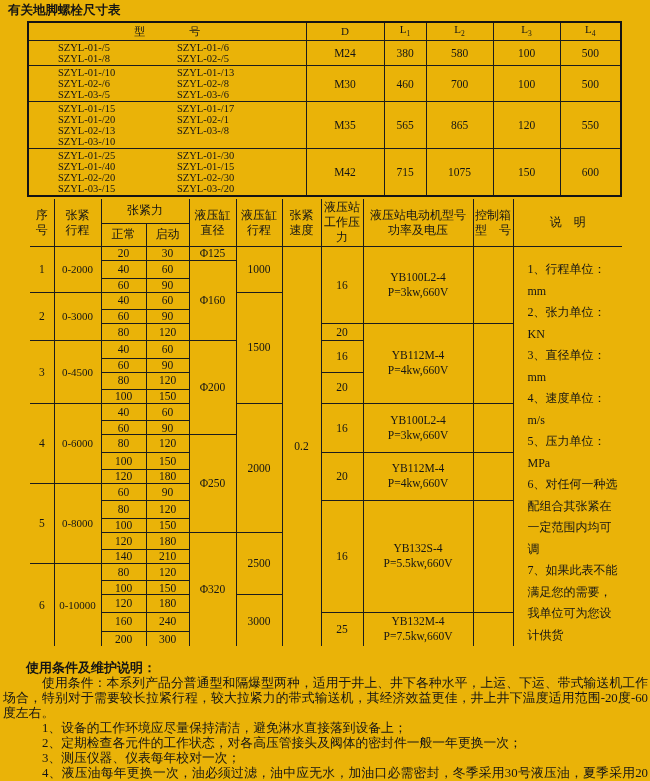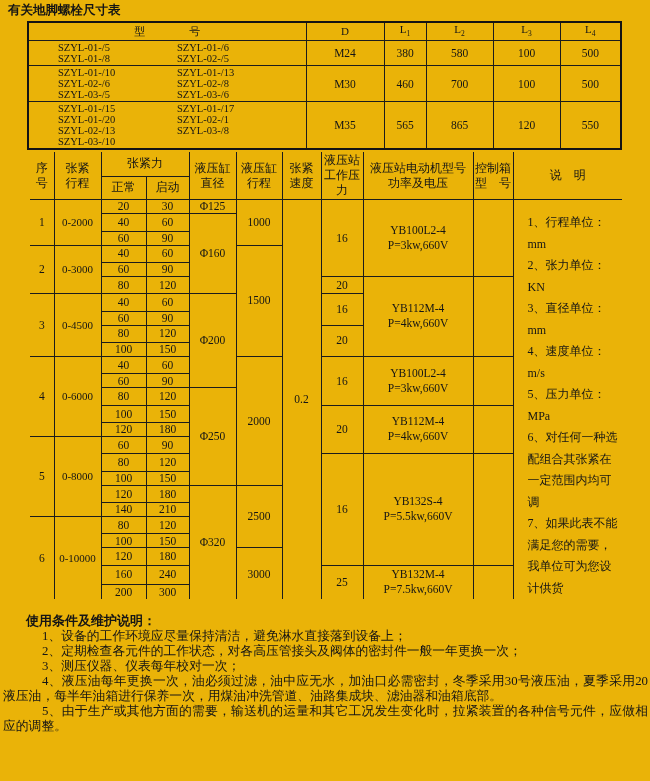--- a/index.html
+++ b/index.html
@@ -112,20 +112,39 @@
               <div class="mcol">SZYL-01-/17
 SZYL-02-/1
 SZYL-03-/8</div>
             </div>
           </td>
         <td>M35</td>
         <td>565</td>
         <td>865</td>
         <td>120</td>
         <td>550</td>
+      </tr>
+      <tr>
+        <td class="models">
+            <div class="mwrap">
+              <div class="mcol first">SZYL-01-/25
+SZYL-01-/40
+SZYL-02-/20
+SZYL-03-/15</div>
+              <div class="mcol">SZYL-01-/30
+SZYL-01-/15
+SZYL-02-/30
+SZYL-03-/20</div>
+            </div>
+          </td>
+        <td>M42</td>
+        <td>715</td>
+        <td>1075</td>
+        <td>150</td>
+        <td>600</td>
       </tr>
     </tbody>
   </table>
 
 
   <table class="spec">
     <colgroup>
       <col style="width:25px">
         <col style="width:47px">
         <col style="width:45px">
@@ -332,20 +351,21 @@
       </tr>
       <tr>
         <td>200</td>
         <td>300</td>
       </tr>
     </tbody>
   </table>
 
   <div class="usage">
     <div id="title3" class="title">使用条件及维护说明：</div>
+    <p>使用条件：本系列产品分普通型和隔爆型两种，适用于井上、井下各种水平，上运、下运、带式输送机工作场合，特别对于需要较长拉紧行程，较大拉紧力的带式输送机，其经济效益更佳，井上井下温度适用范围-20度-60度左右。</p>
     <p>1、设备的工作环境应尽量保持清洁，避免淋水直接落到设备上；</p>
     <p>2、定期检查各元件的工作状态，对各高压管接头及阀体的密封件一般一年更换一次；</p>
     <p>3、测压仪器、仪表每年校对一次；</p>
     <p>4、液压油每年更换一次，油必须过滤，油中应无水，加油口必需密封，冬季采用30号液压油，夏季采用20液压油，每半年油箱进行保养一次，用煤油冲洗管道、油路集成块、滤油器和油箱底部。</p>
     <p>5、由于生产或其他方面的需要，输送机的运量和其它工况发生变化时，拉紧装置的各种信号元件，应做相应的调整。</p>
   </div>
 
 </div>
 
 </body></html>

